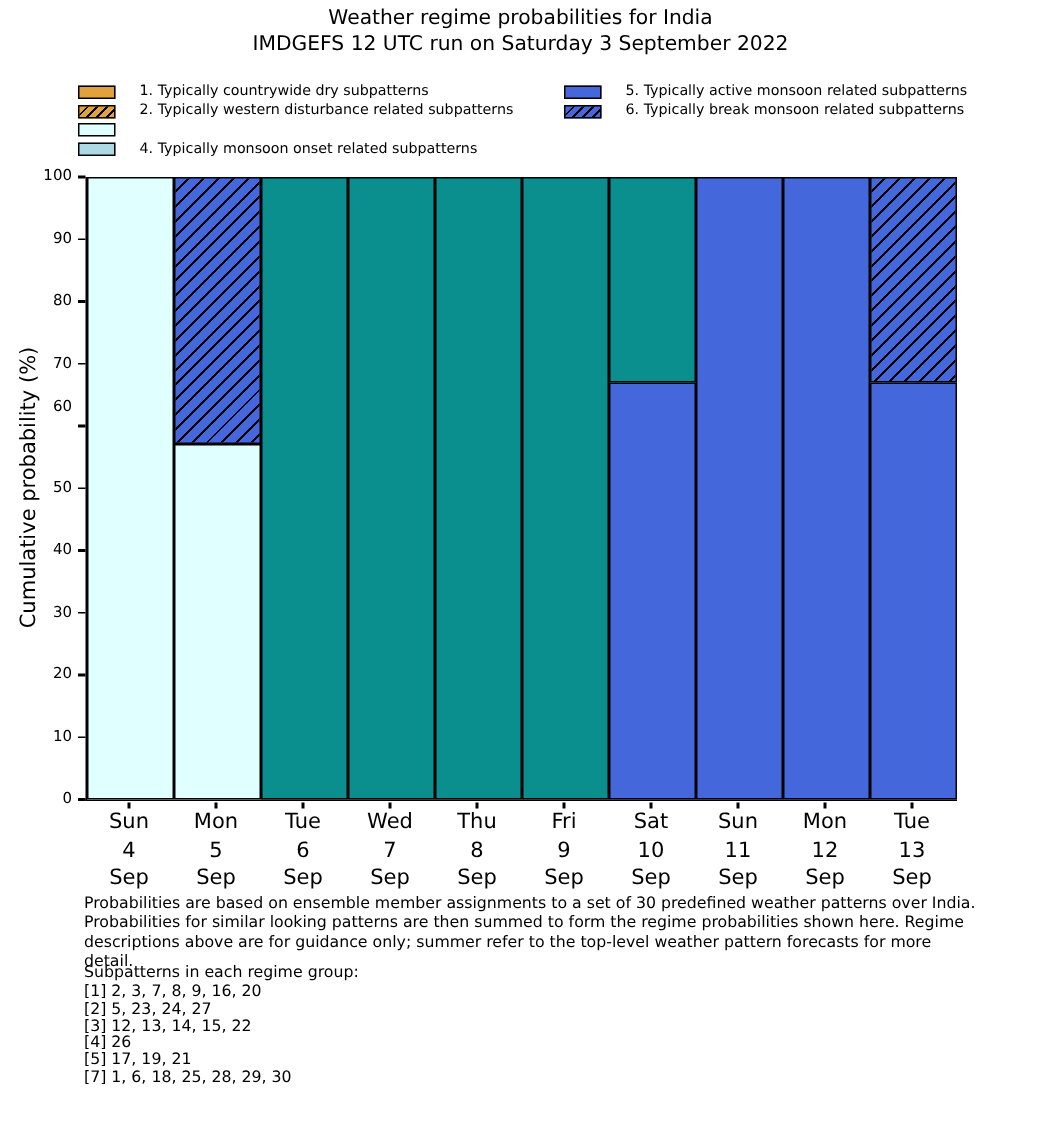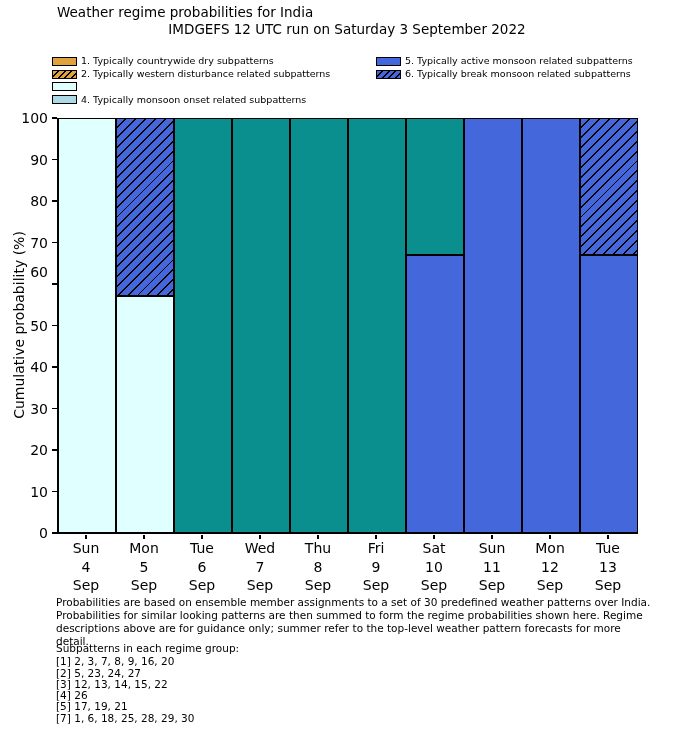--- a/index.html
+++ b/index.html
@@ -3,55 +3,55 @@
 <meta charset="utf-8">
 <style>
   html,body{margin:0;padding:0;}
   body{
     width:700px;height:754px;background:#ffffff;overflow:hidden;
     font-family:"DejaVu Sans","Liberation Sans",sans-serif;color:#000;
     position:relative;
   }
   .fig{position:absolute;inset:0;}
   .title{
-    position:absolute;left:57px;top:4px;width:580px;text-align:left;
+    position:absolute;left:57px;top:4px;width:580px;text-align:center;
     font-size:13.5px;line-height:17px;
   }
   .subtitle{
     position:absolute;left:57px;top:21px;width:580px;text-align:center;
     font-size:13.5px;line-height:17px;
   }
   .legend-col{position:absolute;top:55px;}
   #legend-left{left:52px;}
   #legend-right{left:376px;}
   .li{display:flex;align-items:center;height:12.8px;}
   .sw{
     display:inline-block;width:23px;height:7px;border:1px solid #000;
     flex:0 0 auto;box-sizing:content-box;
   }
-  .lt{font-size:9.5px;line-height:12px;margin-left:4px;white-space:nowrap;text-align:center;}
+  .lt{font-size:9.5px;line-height:12px;margin-left:16px;white-space:nowrap;text-align:center;}
   .ylabel{
     position:absolute;left:19px;top:325px;
     transform:translate(-50%,-50%) rotate(-90deg);
     font-size:14px;white-space:nowrap;
   }
   .plot{
     position:absolute;left:57px;top:118px;width:580px;height:415px;
     border-left:1.5px solid #000;border-bottom:1.5px solid #000;
     box-sizing:content-box;
   }
   .seg{
     position:absolute;box-sizing:border-box;border:1px solid #000;
   }
   .hatch{
     background-image:repeating-linear-gradient(
       135deg, rgba(0,0,0,0) 0px, rgba(0,0,0,0) 5.6px, #000 5.6px, #000 7px);
   }
   .ytick-label{
-    position:absolute;width:40px;text-align:right;font-size:14px;
+    position:absolute;width:40px;text-align:right;font-size:10px;
     height:16px;line-height:16px;
   }
   .ytick-mark{position:absolute;height:1.5px;width:5px;background:#000;}
   .xtick-mark{position:absolute;width:1.5px;height:4px;background:#000;}
   .xtick-label{
     position:absolute;top:539px;width:58px;text-align:center;
     font-size:14px;line-height:18.5px;white-space:pre-line;
   }
   .notes{
     position:absolute;left:56px;top:596px;width:600px;

